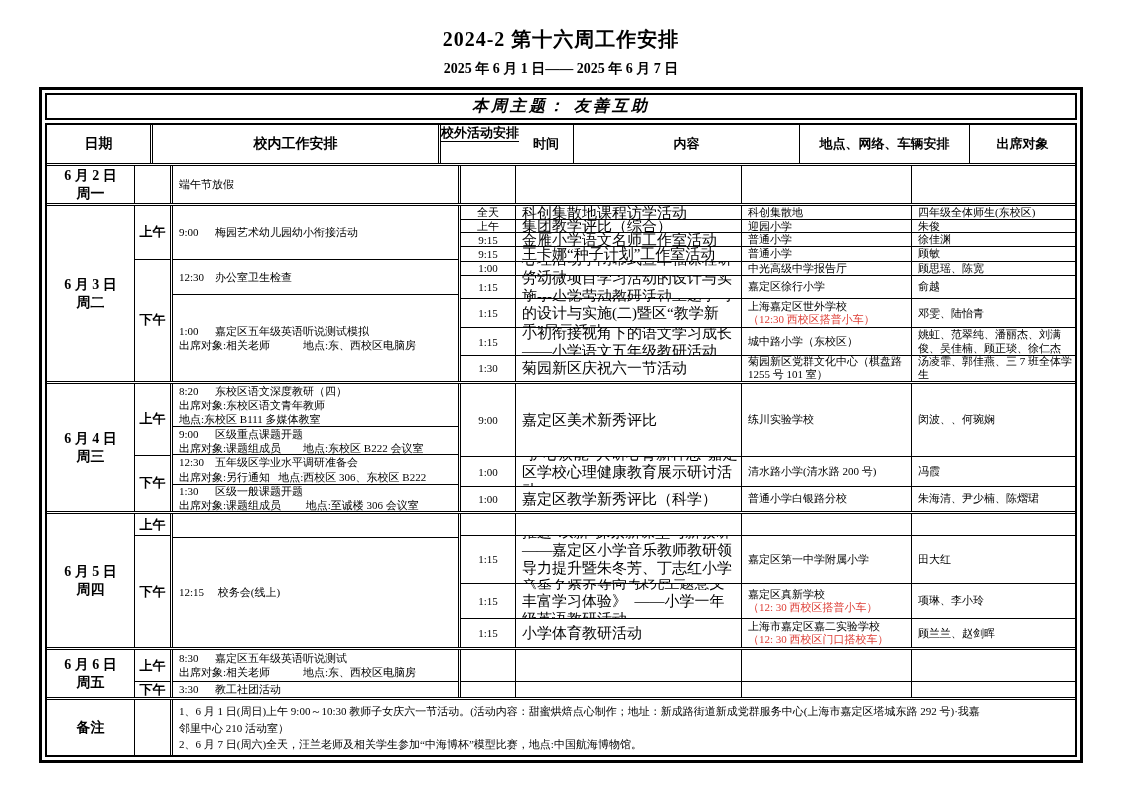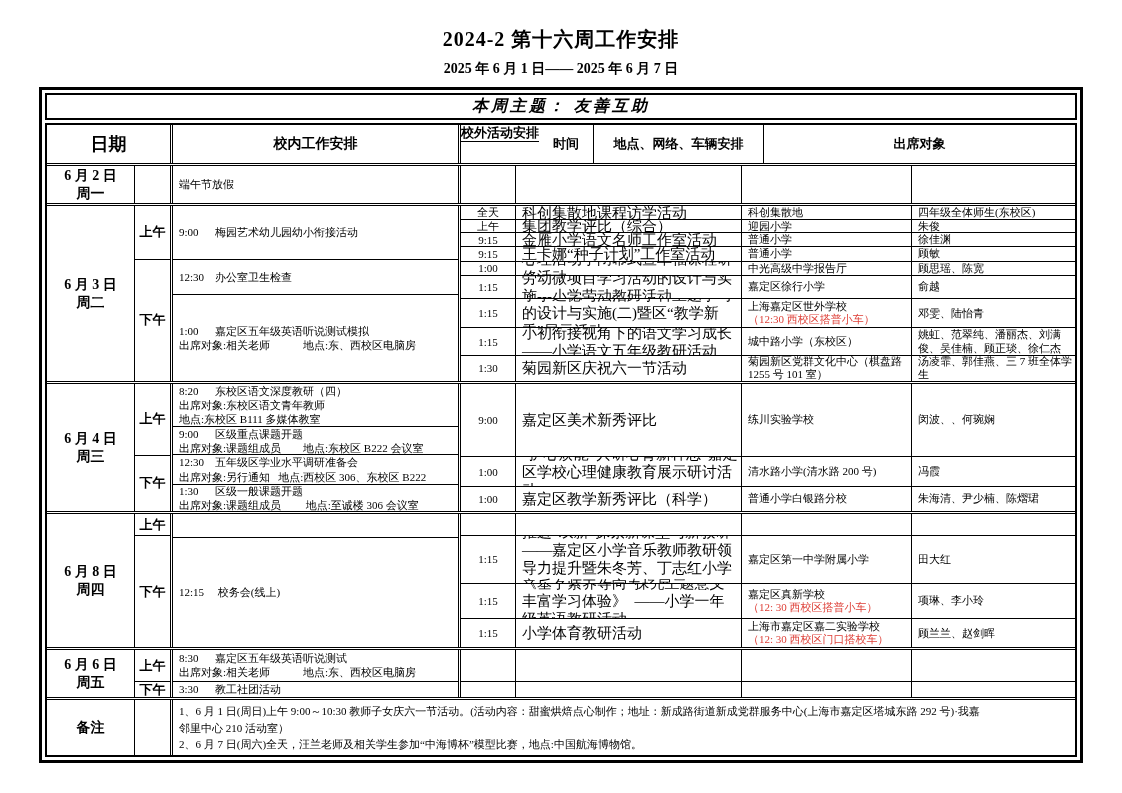--- a/index.html
+++ b/index.html
@@ -5,21 +5,21 @@
   * { box-sizing: border-box; margin: 0; padding: 0; }
   html, body { width: 1122px; height: 793px; background: #fff; overflow: hidden;
     font-family: "Liberation Serif", "DejaVu Serif", serif; color: #000; }
   .title { text-align: center; font-size: 20px; font-weight: bold; margin-top: 26px; letter-spacing: 1px; }
   .subtitle { text-align: center; font-size: 14px; font-weight: bold; margin-top: 7px; }
   .outer-box { width: 1044px; margin: 9px auto 0; border: 3px solid #000; padding: 3px; }
   .theme-box { border: 2px solid #000; height: 27px; display: flex; align-items: center; justify-content: center;
     font-size: 16px; font-weight: bold; font-style: italic; letter-spacing: 3px; }
   .main-table { border: 2px solid #000; margin-top: 3px; }
   .header-row { display: flex; height: 38px; font-weight: bold; }
-  .h-date { width: 126px; border-right: 3px double #000; display: flex; align-items: center; justify-content: center; font-size: 18px; }
+  .h-date { width: 106px; border-right: 3px double #000; display: flex; align-items: center; justify-content: center; font-size: 14px; }
   .h-inner { width: 288px; border-right: 3px double #000; display: flex; align-items: center; justify-content: center; font-size: 14px; }
   .h-outer { flex: 1; display: flex; flex-direction: row; }
   .h-outer-top { height: 17px; display: flex; align-items: center; justify-content: center; font-size: 13px; border-bottom: 1px solid #000; }
   .h-outer-bottom { flex: 1; display: flex; }
   .h-time { width: 55px; border-right: 1px solid #000; display: flex; align-items: center; justify-content: center; font-size: 13px; }
   .h-content { width: 226px; border-right: 1px solid #000; display: flex; align-items: center; justify-content: center; font-size: 13px; }
   .h-loc { width: 170px; border-right: 1px solid #000; display: flex; align-items: center; justify-content: center; font-size: 13px; }
   .h-att { flex: 1; display: flex; align-items: center; justify-content: center; font-size: 13px; }
   .day { display: flex; border-top: 3px double #000; overflow: hidden; }
   .c-date { width: 88px; border-right: 1px solid #000; display: flex; align-items: center; justify-content: center;
@@ -58,20 +58,21 @@
 
   <div class="main-table">
 
     <div class="header-row">
       <div class="h-date">日期</div>
       <div class="h-inner">校内工作安排</div>
       <div class="h-outer">
         <div class="h-outer-top">校外活动安排</div>
         <div class="h-outer-bottom">
           <div class="h-time">时间</div>
+          <div class="h-content">内容</div>
           <div class="h-loc">地点、网络、车辆安排</div>
           <div class="h-att">出席对象</div>
         </div>
       </div>
     </div>
 
     <div class="day" style="height:40px">
       <div class="c-date">6 月 2 日
 周一</div>
       <div class="c-ampm">
@@ -234,21 +235,21 @@
           <div class="o-loc">
             <div>普通小学白银路分校</div>
 
           </div>
           <div class="o-att">朱海清、尹少楠、陈熠珺</div>
         </div>
       </div>
     </div>
 
     <div class="day" style="height:136px">
-      <div class="c-date">6 月 8 日
+      <div class="c-date">6 月 5 日
 周四</div>
       <div class="c-ampm">
         <div class="ampm-cell" style="flex:22">上午</div>
         <div class="ampm-cell" style="flex:114">下午</div>
       </div>
       <div class="c-inner">
         <div class="inner-cell" style="flex:22"></div>
         <div class="inner-cell" style="flex:114">12:15     校务会(线上)</div>
       </div>
       <div class="c-outer">

